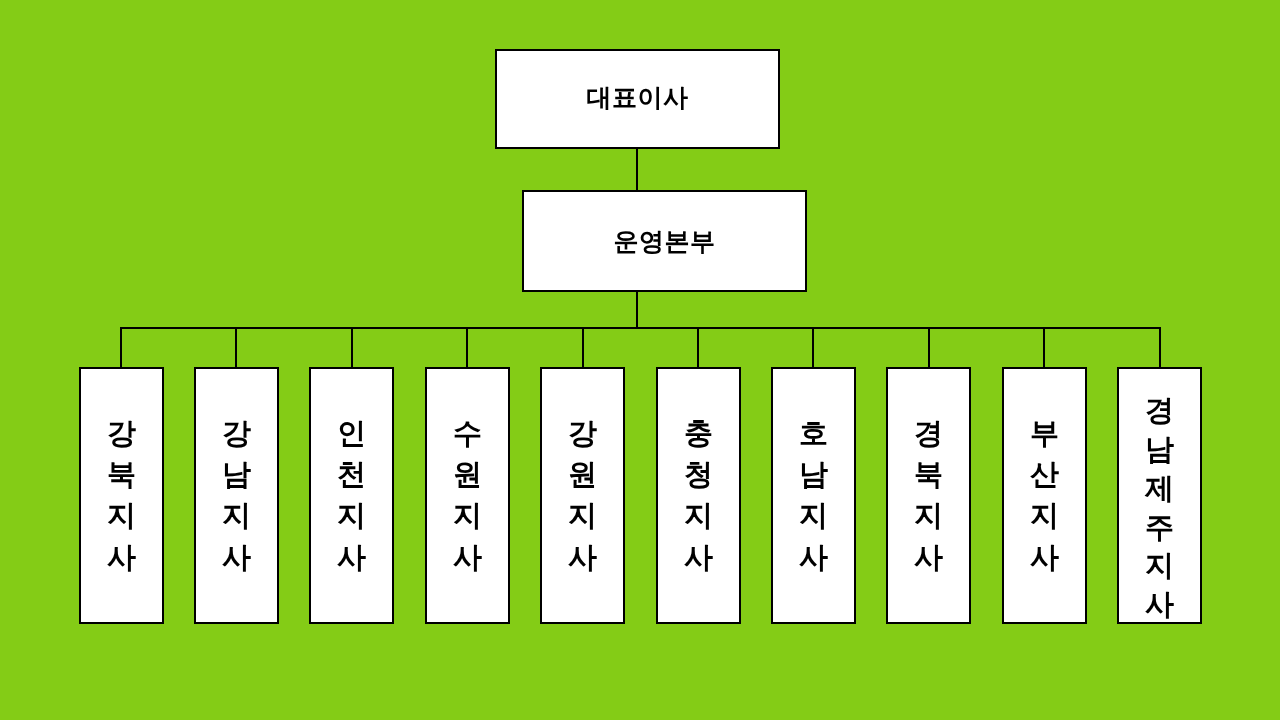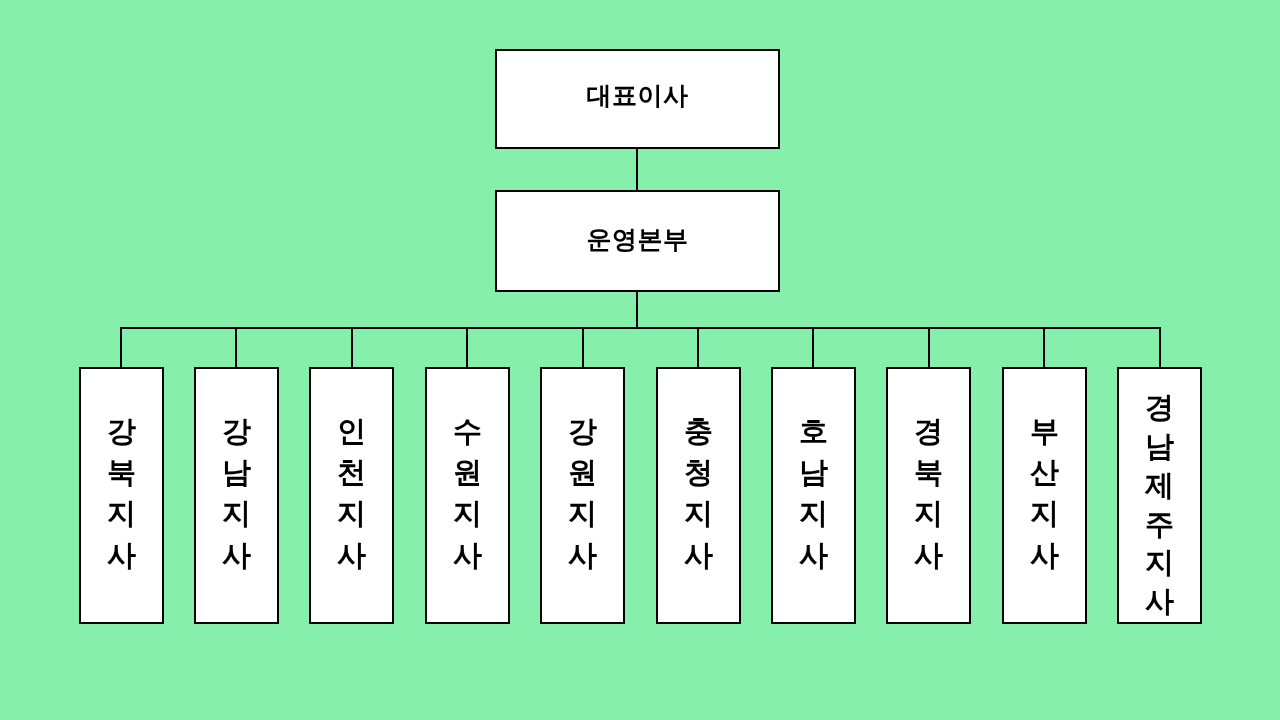--- a/index.html
+++ b/index.html
@@ -8,23 +8,22 @@
     padding: 0;
     background: #ffffff;
   }
   body {
     font-family: "DejaVu Sans", "Liberation Sans", sans-serif;
   }
   #org-chart {
     position: relative;
     width: 1280px;
     height: 720px;
-    background: #86efac;
+    background: #84cc16;
     overflow: hidden;
-    font-family: Liberation Mono, monospace;
   }
 
   
   .node {
     position: absolute;
     box-sizing: border-box;
     background: #ffffff;
     border: 2px solid #000000;
   }
 
@@ -91,21 +90,21 @@
 <body>
 
 <div id="org-chart">
 
   <div class="node node-top node-root" style="left:495px; top:49px; width:285px; height:100px;">
     <span class="node-label-h">대표이사</span>
   </div>
 
   <div class="conn conn-v" style="left:636px; top:149px; height:41px;"></div>
 
-  <div class="node node-top node-division" style="left:495px; top:190px; width:285px; height:102px;">
+  <div class="node node-top node-division" style="left:522px; top:190px; width:285px; height:102px;">
     <span class="node-label-h">운영본부</span>
   </div>
 
   <div class="conn conn-v" style="left:636px; top:292px; height:36px;"></div>
 
   <div class="conn conn-h" style="left:120px; top:327px; width:1040px;"></div>
 
   <div id="branch-layer">
       <div class="conn conn-v" style="left: 120px; top: 327px; height: 40px;"></div>
       <div class="node node-leaf" style="left: 79px; top: 367px; width: 85px; height: 257px;">

